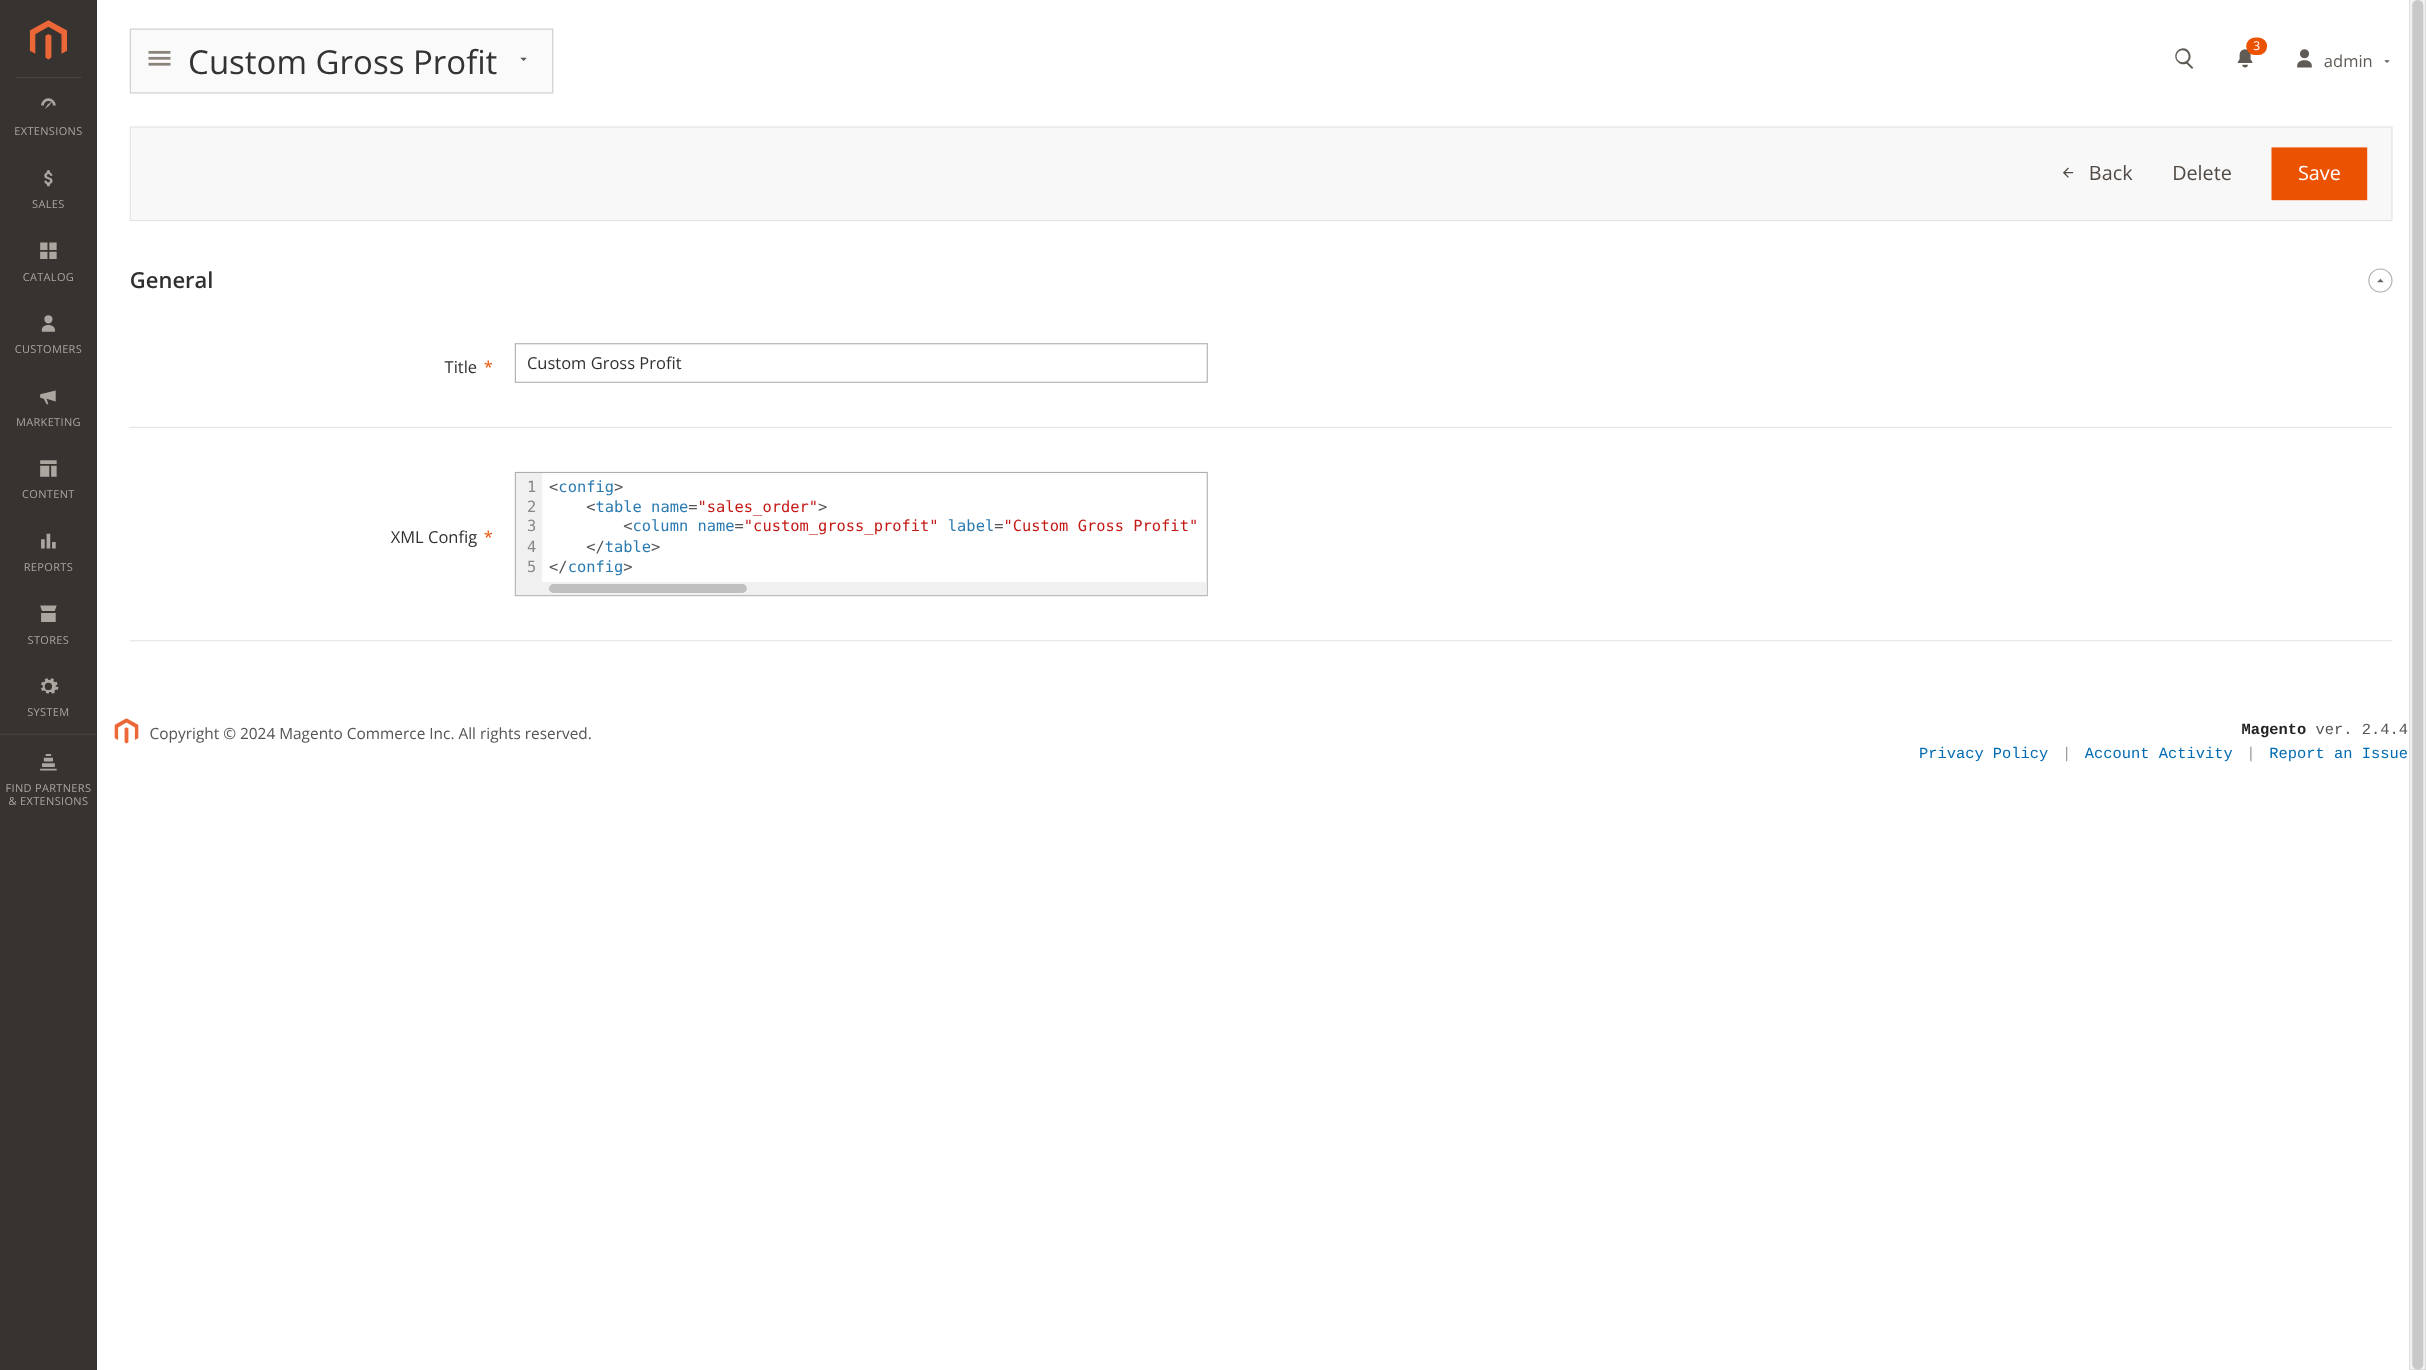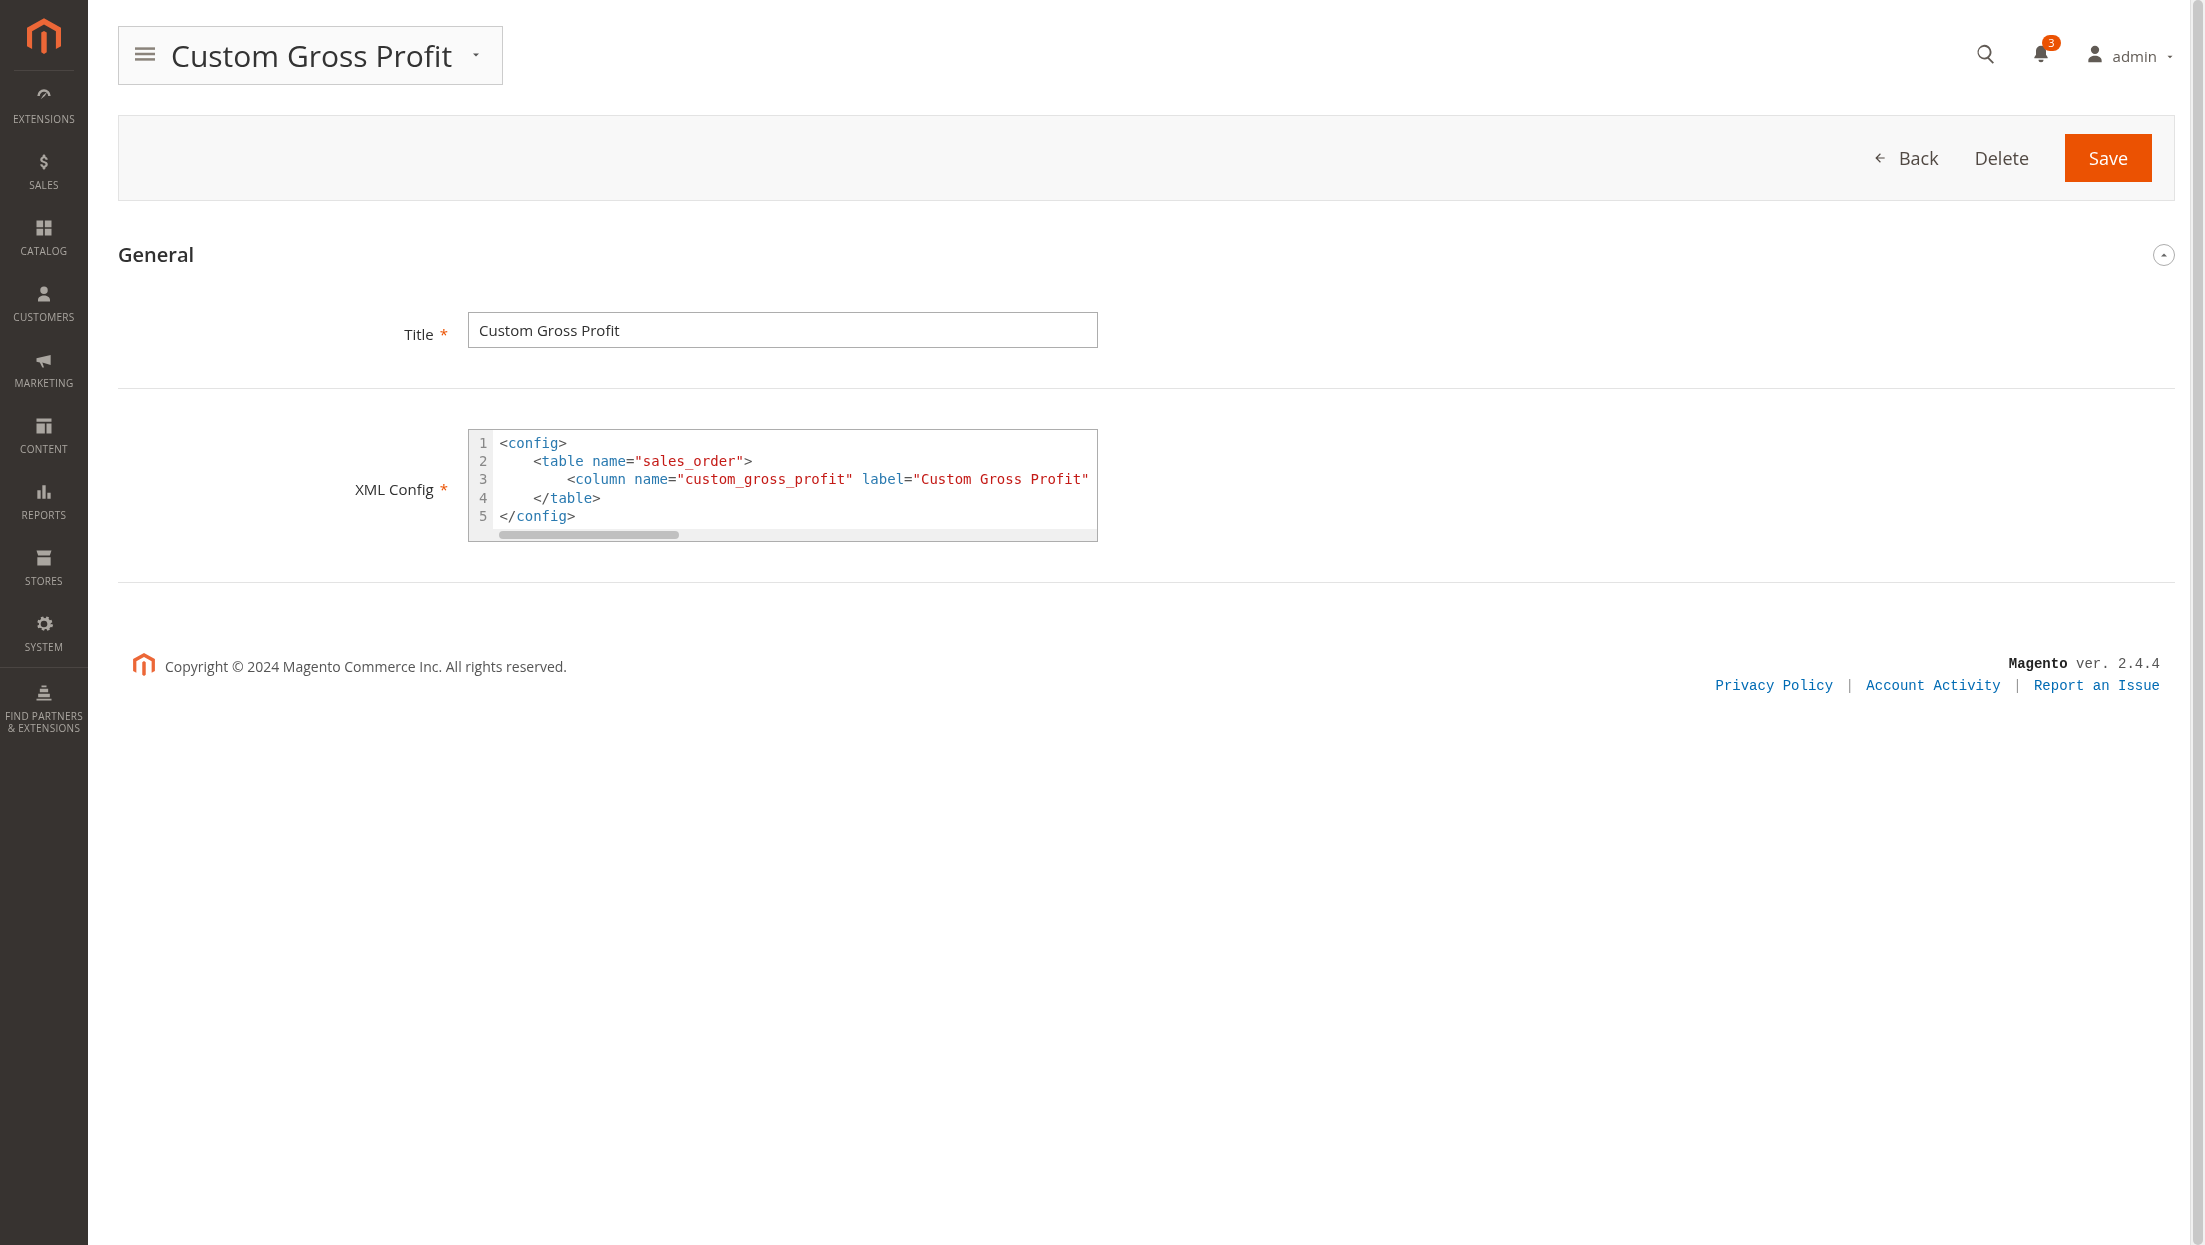--- a/index.html
+++ b/index.html
@@ -255,21 +255,21 @@
     left: 30px;
     top: 2px;
     height: 8px;
     width: 180px;
     background: #c0c0c0;
     border-radius: 4px;
   }
 
   
   .footer {
-    margin: 0 45px;
+    margin: 0 16px;
     border-top: 0 solid #e3e3e3;
     padding: 30px 0 60px 0;
     display: flex;
     justify-content: space-between;
     align-items: flex-start;
     font-size: 14px;
     color: #555;
   }
   .footer-left {
     display: flex;

